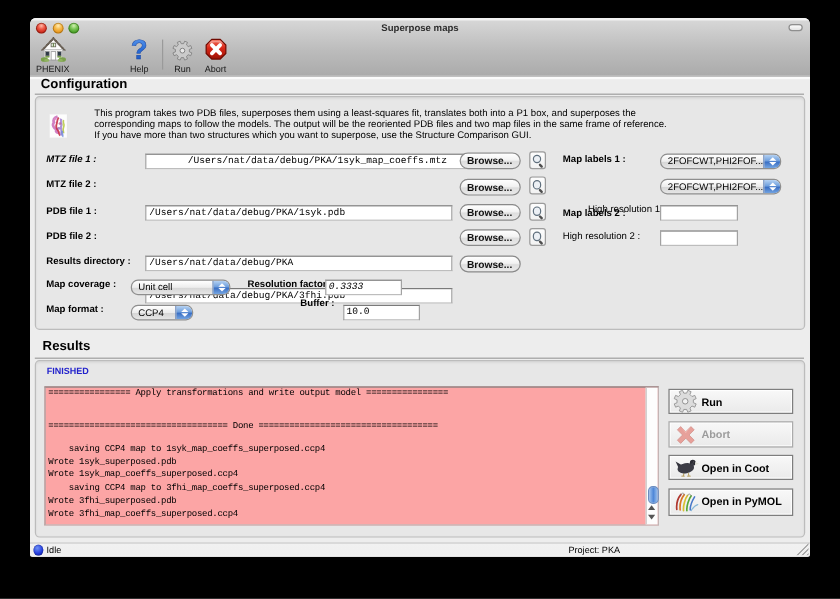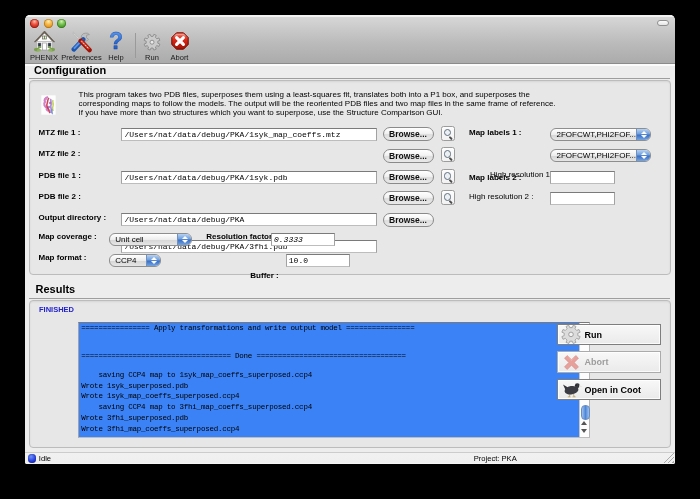--- a/index.html
+++ b/index.html
@@ -32,21 +32,21 @@
 .magbtn{position:absolute;width:12.5px;height:13px;border:1px solid #9c9c9c;border-radius:2.5px;background:linear-gradient(#fdfdfd,#f2f2f2);}
 .magbtn:before{content:"";position:absolute;left:2.2px;top:2.2px;width:5.6px;height:5.6px;border:1.1px solid #60707e;border-radius:50%;background:rgba(225,233,242,0.55);}
 .magbtn:after{content:"";position:absolute;left:8.6px;top:8.9px;width:4px;height:1.7px;background:#4e4e4e;transform:rotate(45deg);transform-origin:0 0;border-radius:1px;}
 .combo{position:absolute;height:11px;border:1px solid #8e8e8e;border-radius:6px;background:linear-gradient(#ffffff,#ededed 50%,#d6d6d6 55%,#e6e6e6);font-size:8px;color:#000;overflow:hidden;}
 .combo .ctext{position:absolute;left:5.5px;top:1px;white-space:nowrap;}
 .combo .stepper{position:absolute;right:0;top:0;bottom:0;width:13px;background:linear-gradient(#b5d2f3 0%,#6f9fdd 45%,#3a6fc4 55%,#74a5e2 100%);border-left:1px solid #7090c0;}
 .combo .stepper:before{content:"";position:absolute;left:4px;top:2px;border-left:3px solid transparent;border-right:3px solid transparent;border-bottom:3.5px solid #fff;}
 .combo .stepper:after{content:"";position:absolute;left:4px;bottom:2px;border-left:3px solid transparent;border-right:3px solid transparent;border-top:3.5px solid #fff;}
 
 #finished{position:absolute;font-size:7.5px;font-weight:bold;color:#2222cc;text-align:right;}
-#console{position:absolute;background:#3b82f6;border-top:1px solid #7a7a7a;border-left:1px solid #a2a2a2;border-right:1px solid #b5b5b5;border-bottom:1px solid #bdbdbd;margin-left:41px;}
+#console{position:absolute;background:#fca5a5;border-top:1px solid #7a7a7a;border-left:1px solid #a2a2a2;border-right:1px solid #b5b5b5;border-bottom:1px solid #bdbdbd;}
 #console pre{margin:0;font-family:"Liberation Mono",monospace;font-size:7.5px;line-height:10px;letter-spacing:-0.23px;color:#000;padding:0.5px 0 0 2px;}
 #sbar{position:absolute;right:0;top:0;bottom:0;width:9px;background:#fdfdfd;border-left:1px solid #c6c6c6;border-radius:0;}
 #sthumb{position:absolute;left:0.5px;top:82px;width:7px;height:13px;border-radius:4px;background:linear-gradient(90deg,#9ec2ee,#4f87d8 50%,#9ec2ee);border:0.5px solid #6a8cc0;}
 .sarrow{position:absolute;left:1px;width:7px;height:7px;}
 .tri-up{width:0;height:0;border-left:3.5px solid transparent;border-right:3.5px solid transparent;border-bottom:4.5px solid #555;}
 .tri-dn{width:0;height:0;border-left:3.5px solid transparent;border-right:3.5px solid transparent;border-top:4.5px solid #555;}
 
 .rbtn{position:absolute;left:532px;width:102px;height:19px;border:1px solid #7e7e7e;background:linear-gradient(#f8f8f8,#eaeaea);box-shadow:inset 0 0 0 1px rgba(255,255,255,0.8);}
 .rbtn .bicon{position:absolute;left:3.5px;top:1px;}
 .rbtn .btext{position:absolute;left:26.5px;top:5px;font-size:9px;font-weight:bold;color:#000;white-space:nowrap;}
@@ -56,20 +56,21 @@
 #grip{position:absolute;right:1px;bottom:1px;width:11px;height:11px;background:repeating-linear-gradient(135deg,rgba(0,0,0,0) 0 2px,#ababab 2px 3px);clip-path:polygon(100% 0,100% 100%,0 100%);}
 </style>
 </head>
 <body>
 <div id="win">
   <div id="chrome">
     <div class="toplight"></div>
     <div class="light" id="lr"></div>
     <div class="light" id="ly"></div>
     <div class="light" id="lg"></div>
+    <div id="title">Superpose maps</div>
     <div id="pill"></div>
   </div>
 
   <div class="titem" id="t-phenix" style="left:4px;top:15px;width:30px;">
     <svg class="ic" width="21" height="23" viewBox="0 0 21 23">
       <polygon points="10.5,2.5 19,11.5 2,11.5" fill="#fdfdfd"></polygon>
       <polygon points="10.5,1 20.5,11.8 19,11.8 10.5,3 2,11.8 0.5,11.8" fill="#6b6257" stroke="#55493c" stroke-width="0.8" stroke-dasharray="1,0.6"></polygon>
       <rect x="2.8" y="11.5" width="15.4" height="8.5" fill="#fbfbfb" stroke="#a9a9a9" stroke-width="0.6"></rect>
       <rect x="8.6" y="13" width="3.8" height="7" fill="#fff" stroke="#9a9a9a" stroke-width="0.7"></rect>
       <rect x="8.6" y="6" width="3.8" height="3" fill="#e8efe0" stroke="#6a6a5a" stroke-width="0.7"></rect>
@@ -78,33 +79,20 @@
       <rect x="14" y="13" width="3" height="3.6" fill="#2e3a46" stroke="#888" stroke-width="0.5"></rect>
       <rect x="3.8" y="16.6" width="3.4" height="1.4" fill="#7ba04e"></rect>
       <rect x="13.8" y="16.6" width="3.4" height="1.4" fill="#7ba04e"></rect>
       <ellipse cx="3" cy="19.6" rx="3" ry="1.9" fill="#7aa04a"></ellipse>
       <ellipse cx="18" cy="19.6" rx="3" ry="1.9" fill="#7aa04a"></ellipse>
       <ellipse cx="5" cy="20.2" rx="2.2" ry="1.3" fill="#8fb35e"></ellipse>
       <ellipse cx="16.2" cy="20.2" rx="2.2" ry="1.3" fill="#8fb35e"></ellipse>
     </svg>
     <span>PHENIX</span>
   </div>
-  <div class="titem" id="t-prefs" style="left:30px;top:15px;width:53px;">
-    <svg class="ic" width="22" height="23" viewBox="0 0 22 23">
-      <line x1="9.5" y1="10.5" x2="1.5" y2="2.2" stroke="#b9b9b9" stroke-width="1.8"></line>
-      <line x1="9" y1="10" x2="2" y2="2.7" stroke="#f2f2f2" stroke-width="0.7" stroke-dasharray="1.4,1"></line>
-      <path d="M14.2 3.2 a4 4 0 1 0 3.4 6.2 l-2.2-1.8 l0.4-2.6 l2.6-0.4 a4 4 0 0 0 -4.2-1.4 Z" fill="#bfbfbf" stroke="#8a8a8a" stroke-width="0.6"></path>
-      <line x1="2.8" y1="19.3" x2="12.2" y2="9.5" stroke="#1c55b0" stroke-width="4.6" stroke-linecap="round"></line>
-      <line x1="2.9" y1="18.6" x2="11.8" y2="9.4" stroke="#5b93e5" stroke-width="2"></line>
-      <line x1="18.5" y1="20" x2="9.8" y2="10.9" stroke="#9c1508" stroke-width="4.6" stroke-linecap="round"></line>
-      <line x1="18" y1="19" x2="9.9" y2="10.5" stroke="#e04432" stroke-width="2.2"></line>
-      <line x1="17" y1="18" x2="10.5" y2="11.2" stroke="#ffffff" stroke-width="0.8" stroke-dasharray="1.6,1.2"></line>
-    </svg>
-    <span>Preferences</span>
-  </div>
   <div class="titem" id="t-help" style="left:78px;top:15px;width:26px;">
     <svg class="ic" width="16" height="23" viewBox="0 0 16 23">
       <defs>
           <linearGradient id="qg" x1="0" y1="0" x2="0" y2="1">
         <stop offset="0" stop-color="#6aa6f5"></stop>
             <stop offset="0.5" stop-color="#2b6fd8"></stop>
             <stop offset="1" stop-color="#1a50b8"></stop>
       </linearGradient>
         </defs>
       <text x="8" y="19" text-anchor="middle" font-family="Liberation Sans" font-size="23" font-weight="bold" fill="url(#qg)" stroke="#1a45a0" stroke-width="0.4">?</text>
@@ -150,22 +138,22 @@
       <path d="M10 4 C9 6,11 8,10 10 C9 12,11 14,10 16 C10 17,10 18,10 18" fill="none" stroke="#9a78d0" stroke-width="1.8" opacity="0.8"></path>
       <path d="M12 5 C11 7,13 9,12 11 C11 13,12 15,12 16" fill="none" stroke="#b8c84a" stroke-width="1.4" opacity="0.9"></path>
       <path d="M11 14 C10 16,12 18,11 19" fill="none" stroke="#6a88d8" stroke-width="1.6" opacity="0.8"></path>
       <circle cx="5" cy="4" r="1.3" fill="#d88ac8" opacity="0.8"></circle>
       <circle cx="9" cy="8" r="1.2" fill="#b05a90" opacity="0.7"></circle>
       <circle cx="8" cy="12" r="1.2" fill="#8a5ab0" opacity="0.7"></circle>
       <circle cx="12" cy="9" r="1" fill="#c8d86a" opacity="0.8"></circle>
     </svg>
     <div style="position:absolute;left:53.6px;top:24.5px;width:600px;font-size:8px;line-height:9.2px;color:#000;">This program takes two PDB files, superposes them using a least-squares fit, translates both into a P1 box, and superposes the<br>corresponding maps to follow the models. The output will be the reoriented PDB files and two map files in the same frame of reference.<br>If you have more than two structures which you want to superpose, use the Structure Comparison GUI.</div>
 
-    <div class="lbl" style="left:13.6px;top:62.5px;">MTZ file 1 :</div>
-    <div class="tfield" style="left:96.4px;top:62.5px;width:253.5px;height:11px;"><span>/Users/nat/data/debug/PKA/1syk_map_coeffs.mtz</span></div>
+    <div class="lbl" style="left:13.6px;top:62.5px;font-style:italic;">MTZ file 1 :</div>
+    <div class="tfield" style="left:96.4px;top:62.5px;width:253.5px;height:11px;padding-left:32px;"><span>/Users/nat/data/debug/PKA/1syk_map_coeffs.mtz</span></div>
     <div class="browse" style="left:357.5px;top:62px;">Browse...</div>
     <div class="magbtn" style="left:415.5px;top:60.7px;"></div>
     <div class="lbl" style="left:444px;top:62.5px;">Map labels 1 :</div>
     <div class="combo" style="left:525px;top:62.5px;width:99px;">
         <span class="ctext">2FOFCWT,PHI2FOF...</span>
         <span class="stepper"></span>
       </div>
 
     <div class="lbl" style="left:13.6px;top:84px;">MTZ file 2 :</div>
     <div class="browse" style="left:357.5px;top:83.5px;">Browse...</div>
@@ -183,38 +171,38 @@
     <div class="lblr" style="left:444px;top:105px;margin-left:21px;">High resolution 1 :</div>
     <div class="tfield" style="left:524.5px;top:105.8px;width:63px;height:11px;"><span></span></div>
 
     <div class="lbl" style="left:13.6px;top:126.7px;">PDB file 2 :</div>
     <div class="tfield" style="left:96.4px;top:126.7px;width:253.5px;height:11px;margin-top:48px;"><span>/Users/nat/data/debug/PKA/3fhi.pdb</span></div>
     <div class="browse" style="left:357.5px;top:126.2px;">Browse...</div>
     <div class="magbtn" style="left:415.5px;top:124.9px;"></div>
     <div class="lblr" style="left:444px;top:126.7px;">High resolution 2 :</div>
     <div class="tfield" style="left:524.5px;top:126.7px;width:63px;height:11px;"><span></span></div>
 
-    <div class="lbl" style="left:13.6px;top:148.3px;">Output directory :</div>
+    <div class="lbl" style="left:13.6px;top:148.3px;">Results directory :</div>
     <div class="tfield" style="left:96.4px;top:148.3px;width:253.5px;height:11px;"><span>/Users/nat/data/debug/PKA</span></div>
     <div class="browse" style="left:357.5px;top:147.8px;">Browse...</div>
 
     <div class="lbl" style="left:13.5px;top:167.4px;">Map coverage :</div>
     <div class="combo" style="left:83.7px;top:167.6px;width:81px;">
         <span class="ctext">Unit cell</span>
         <span class="stepper"></span>
       </div>
     <div class="lbl" style="left:181.3px;top:167.4px;">Resolution factor :</div>
     <div class="tfield" style="left:246px;top:167.6px;width:62px;height:11px;font-style:italic;"><span>0.3333</span></div>
 
     <div class="lbl" style="left:13.5px;top:188.4px;">Map format :</div>
     <div class="combo" style="left:83.7px;top:188.6px;width:50px;">
         <span class="ctext">CCP4</span>
         <span class="stepper"></span>
       </div>
-    <div class="lbl" style="left:181.3px;top:206px;padding-left:44px;">Buffer :</div>
+    <div class="lbl" style="left:181.3px;top:183px;padding-left:44px;">Buffer :</div>
     <div class="tfield" style="left:260.8px;top:188.6px;width:62px;height:11px;"><span>10.0</span></div>
 
     <div class="heading" style="left:10.5px;top:217.5px;">Results</div>
     <div class="hrule" style="left:4px;top:232.7px;width:641px;"></div>
     <div class="fieldset" style="left:3.5px;top:235.3px;width:640px;height:146px;"></div>
     <div id="finished" style="left:14px;top:239.8px;">FINISHED</div>
     <div id="console" style="left:12.3px;top:257.3px;width:510px;height:114px;">
       <pre style="position:absolute;left:0;top:0.4px;line-height:9.4px;">================ Apply transformations and write output model ================
 
 
@@ -256,20 +244,34 @@
         <path d="M5.8 15.8 L8.6 15.8 M10.6 15.8 L13.6 15.8" stroke="#b8a060" stroke-width="0.8" fill="none"></path>
         <polygon points="1,3.5 6,6.5 4,10" fill="#34343c"></polygon>
         <ellipse cx="9.5" cy="9.2" rx="7" ry="4.2" fill="#3c3c45" transform="rotate(-10 9.5 9.2)"></ellipse>
         <circle cx="15.3" cy="4.6" r="2.4" fill="#2c2c34"></circle>
         <path d="M13 6.5 C14 7.5,16 7.2,16.8 6 L15 4.5 Z" fill="#3c3c45"></path>
         <path d="M17.2 4 L20.4 5.4 L17.2 6.4 Z" fill="#e4e4da"></path>
         <circle cx="15.9" cy="3.9" r="0.4" fill="#999"></circle>
       </svg>
       <div class="btext">Open in Coot</div>
     </div>
+    <div class="rbtn" style="top:341.6px;height:21px;">
+      <svg class="bicon" width="21" height="18" viewBox="0 0 21 18">
+        <g fill="none" stroke-linecap="round">
+          <path d="M2 15.5 C1.5 11,3 6,5.5 3" stroke="#b03830" stroke-width="1.4"></path>
+          <path d="M4.8 16 C4.3 11,6 6,8.2 3.2" stroke="#d87828" stroke-width="1.4"></path>
+          <path d="M7.6 16.5 C7.2 12,9 6.5,11 3.8" stroke="#d8c030" stroke-width="1.4"></path>
+          <path d="M10.4 16.5 C10 12.5,12 7,14 4.2" stroke="#58a838" stroke-width="1.4"></path>
+          <path d="M13.2 16 C13 12.5,15 8,16.8 5" stroke="#4878c8" stroke-width="1.3"></path>
+          <path d="M5.5 3 C6.5 1.5,8 1.5,8.2 3.2 M11 3.8 C12 2,13.5 2.5,14 4.2" stroke="#8a8a8a" stroke-width="0.7"></path>
+          <path d="M14 16.5 C15.5 14,17.5 12,19.5 11.5" stroke="#88b8d8" stroke-width="1"></path>
+        </g>
+      </svg>
+      <div class="btext">Open in PyMOL</div>
+    </div>
   </div>
   <div id="status">
     <div id="sball"></div>
     <span style="position:absolute;left:13.8px;top:1.2px;">Idle</span>
     <span style="position:absolute;left:436.7px;top:1.2px;margin-left:12px;">Project: PKA</span>
   </div>
   <div id="grip"></div>
 </div>
 
 </body></html>

